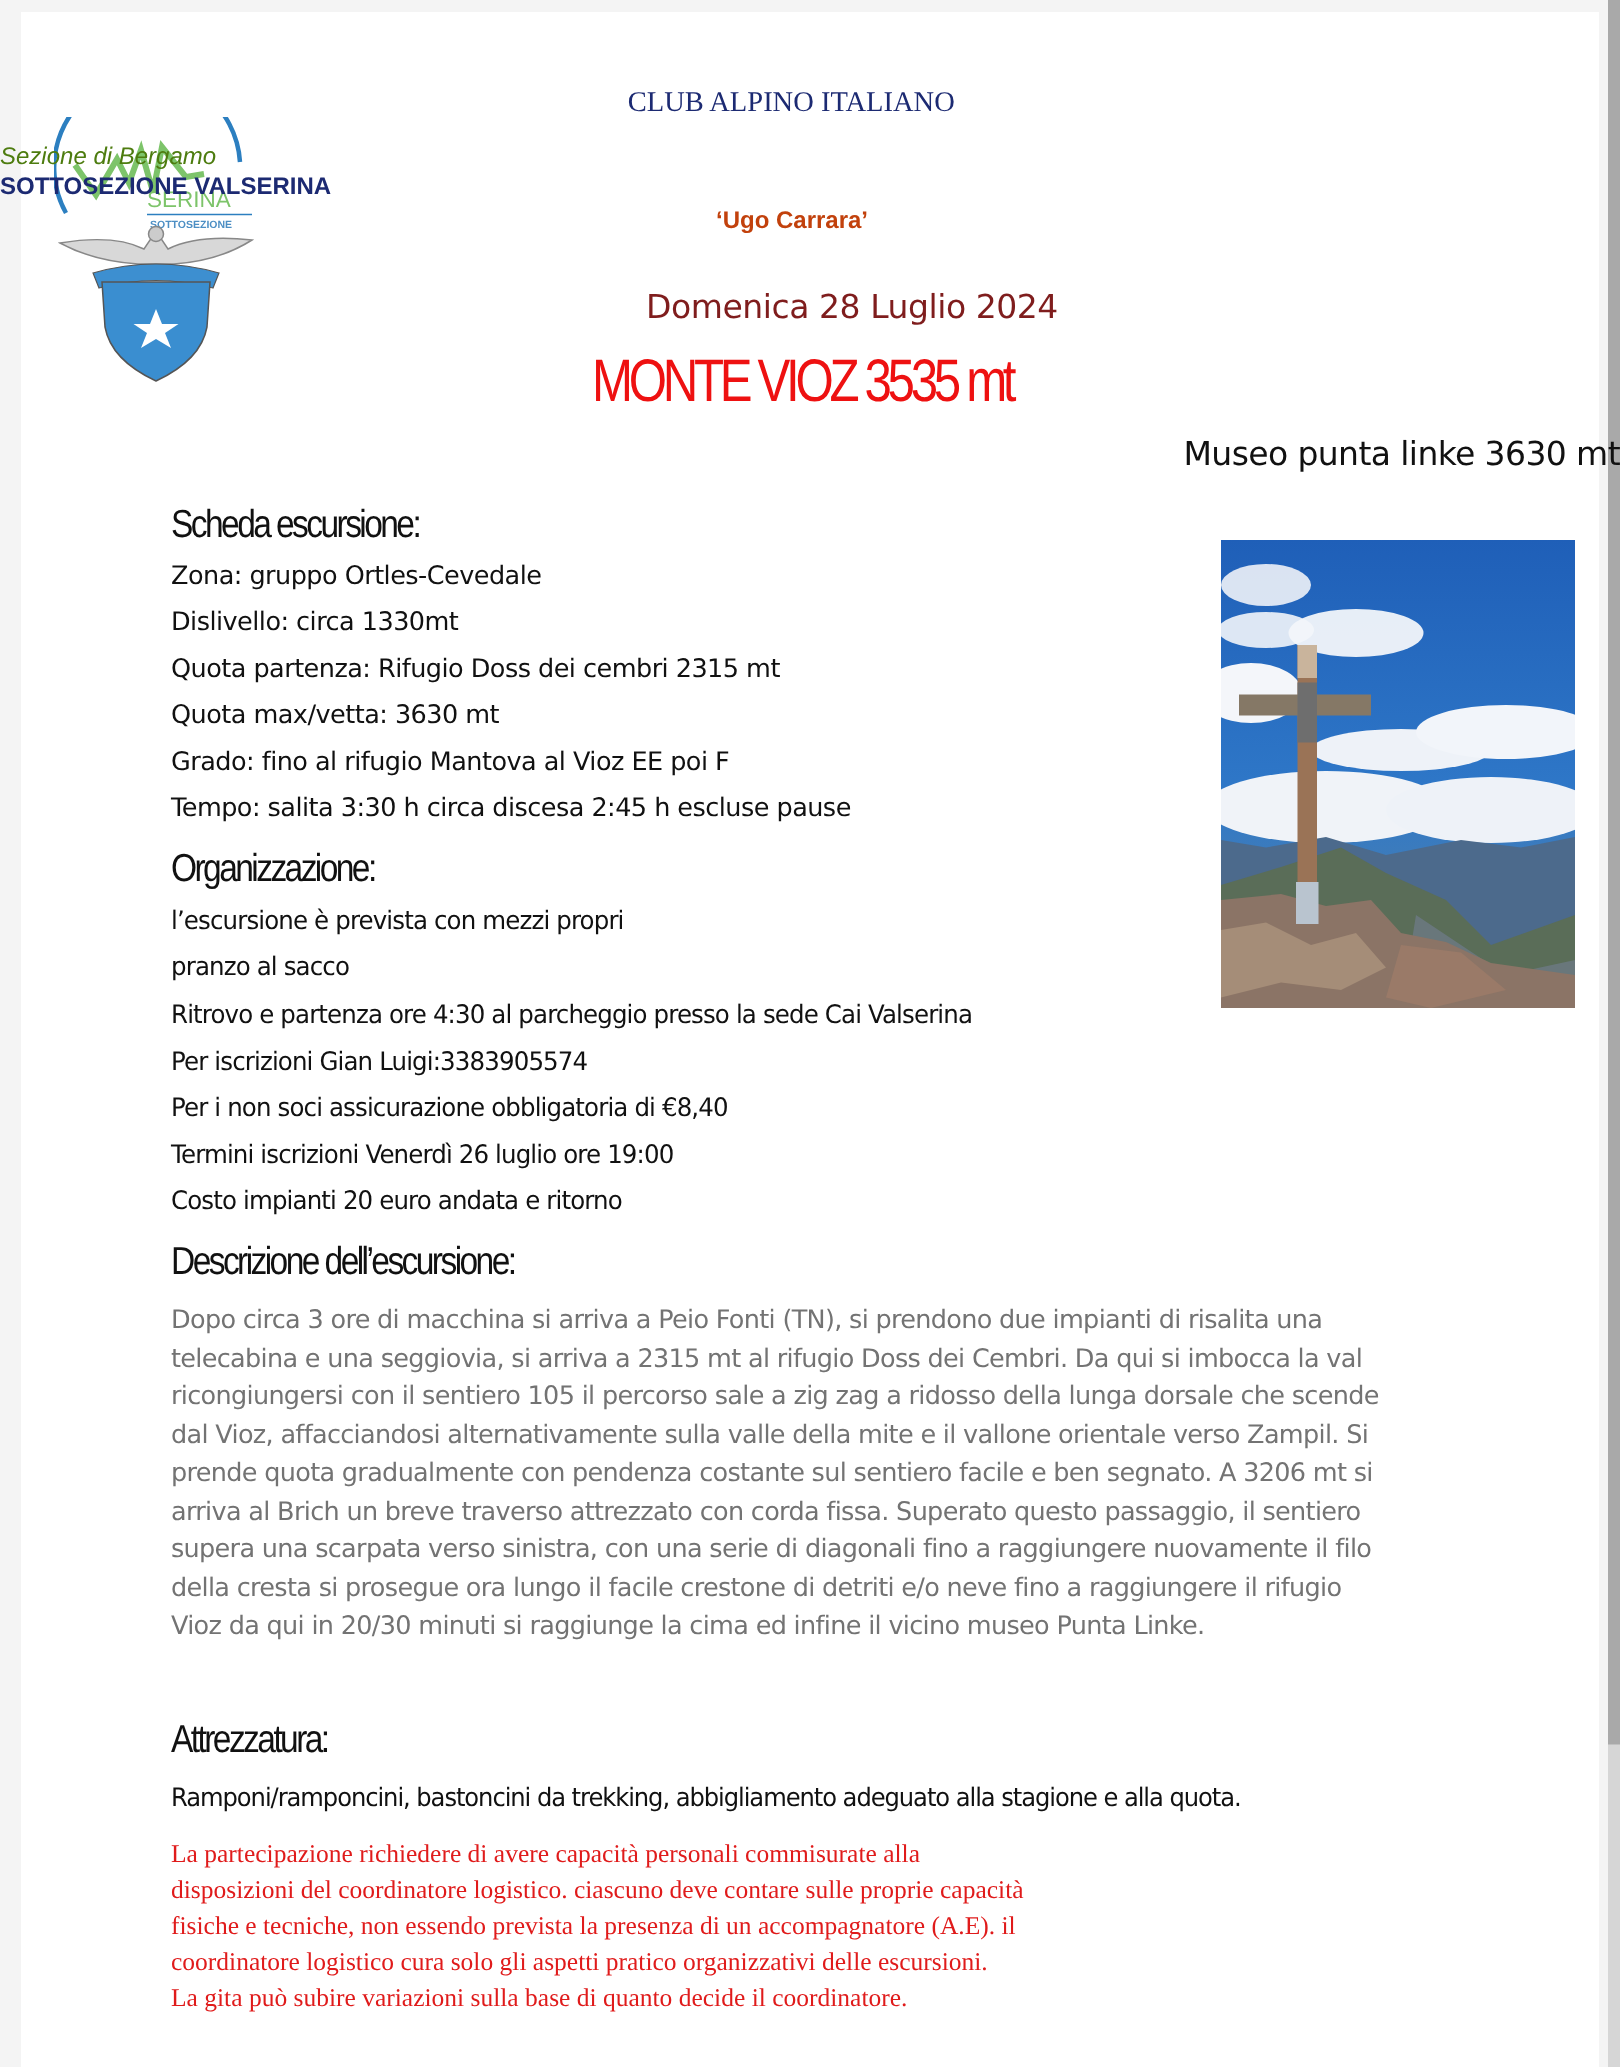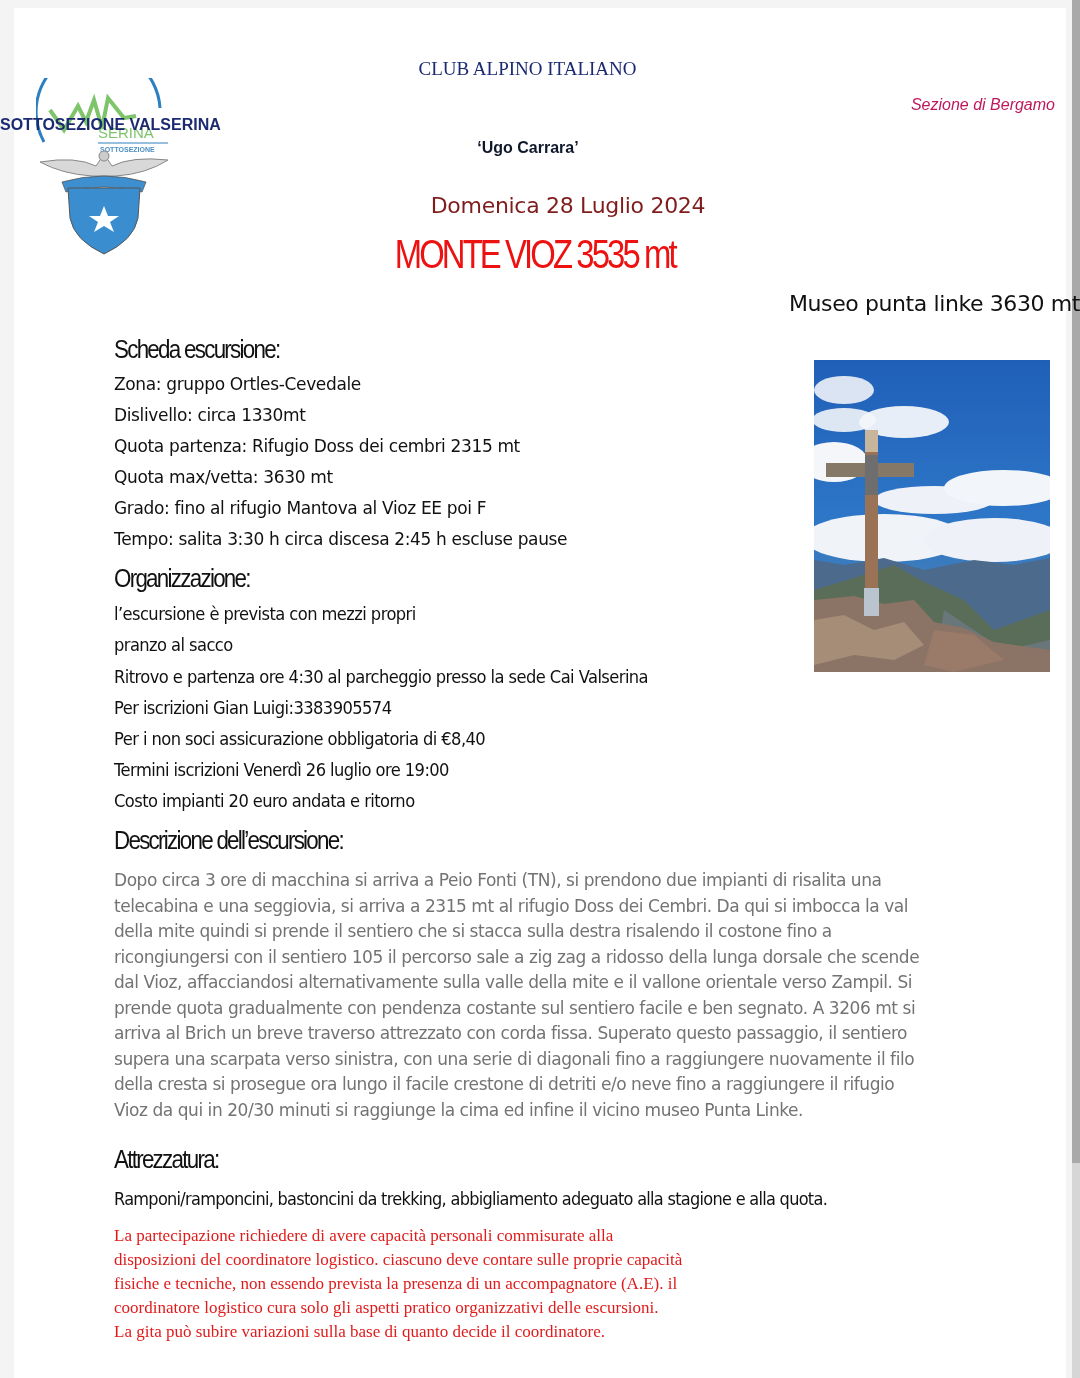--- a/index.html
+++ b/index.html
@@ -24,30 +24,30 @@
 
     
     .logo { position: absolute; left: 36px; top: 78px; width: 136px; height: 180px; }
 
     
     .hdr-club {
       left: 0; width: 1055px; text-align: center; top: 58px;
       font-family: "Liberation Serif", serif; font-size: 19px; color: #1c2a72;
     }
     .hdr-sez {
-      left: 0; width: 1055px; text-align: right; top: 96px;
-      font-family: "Liberation Sans", sans-serif; font-style: italic; font-size: 16px; color: #be185d;
+      left: 0; width: 1055px; text-align: left; top: 96px;
+      font-family: "Liberation Sans", sans-serif; font-style: italic; font-size: 16px; color: #4d7c0f;
     }
     .hdr-sotto {
       left: 0; width: 1056px; text-align: left; top: 116px;
       font-family: "Liberation Sans", sans-serif; font-weight: bold; font-size: 16px; color: #1c2a72;
     }
     .hdr-ugo {
       left: 0; width: 1056px; text-align: center; top: 139px;
-      font-family: "Liberation Sans", sans-serif; font-weight: bold; font-size: 16px; color: #0f172a;
+      font-family: "Liberation Sans", sans-serif; font-weight: bold; font-size: 16px; color: #c2410c;
     }
     .date {
       left: 0; width: 1068px; text-align: center; top: 193px;
       font-family: "DejaVu Sans", sans-serif; font-size: 22px; color: #7f1d1d;
       letter-spacing: -0.3px;
       padding-left: 34px;
     }
     .title-wrap {
       left: 0; width: 1070px; top: 232px; text-align: center;
     }
@@ -156,21 +156,20 @@
 <div class="abs org-line" style="left:114px; top:667px;">Ritrovo e partenza ore 4:30 al parcheggio presso la sede Cai Valserina</div>
 <div class="abs org-line" style="left:114px; top:698px;">Per iscrizioni Gian Luigi:3383905574</div>
 <div class="abs org-line" style="left:114px; top:729px;">Per i non soci assicurazione obbligatoria di €8,40</div>
 <div class="abs org-line" style="left:114px; top:760px;">Termini iscrizioni Venerdì 26 luglio ore 19:00</div>
 <div class="abs org-line" style="left:114px; top:791px;">Costo impianti 20 euro andata e ritorno</div>
 
 <div class="abs h-sec" style="left:114px; top:825px;">Descrizione dell’escursione:</div>
 <div class="desc">
   <div>Dopo circa 3 ore di macchina si arriva a Peio Fonti (TN), si prendono due impianti di risalita una</div>
   <div>telecabina e una seggiovia, si arriva a 2315 mt al rifugio Doss dei Cembri. Da qui si imbocca la val</div>
-  <div>della mite quindi si prende il sentiero che si stacca sulla destra risalendo il costone fino a</div>
   <div>ricongiungersi con il sentiero 105 il percorso sale a zig zag a ridosso della lunga dorsale che scende</div>
   <div>dal Vioz, affacciandosi alternativamente sulla valle della mite e il vallone orientale verso Zampil. Si</div>
   <div>prende quota gradualmente con pendenza costante sul sentiero facile e ben segnato. A 3206 mt si</div>
   <div>arriva al Brich un breve traverso attrezzato con corda fissa. Superato questo passaggio, il sentiero</div>
   <div>supera una scarpata verso sinistra, con una serie di diagonali fino a raggiungere nuovamente il filo</div>
   <div>della cresta si prosegue ora lungo il facile crestone di detriti e/o neve fino a raggiungere il rifugio</div>
   <div>Vioz da qui in 20/30 minuti si raggiunge la cima ed infine il vicino museo Punta Linke.</div>
 </div>
 
 <div class="abs h-sec" style="left:114px; top:1144px;">Attrezzatura:</div>

